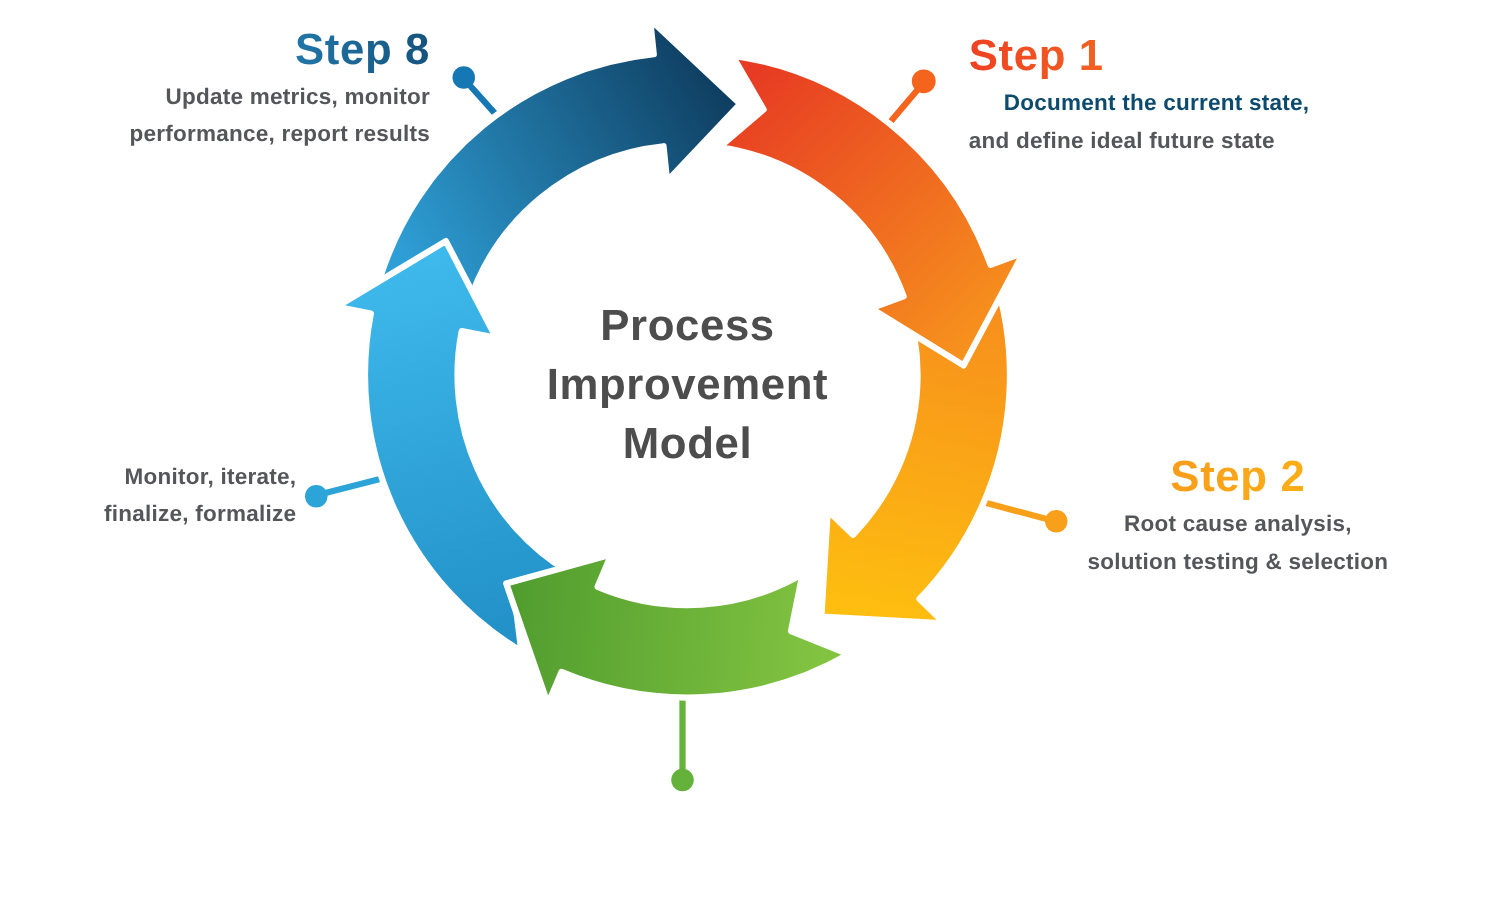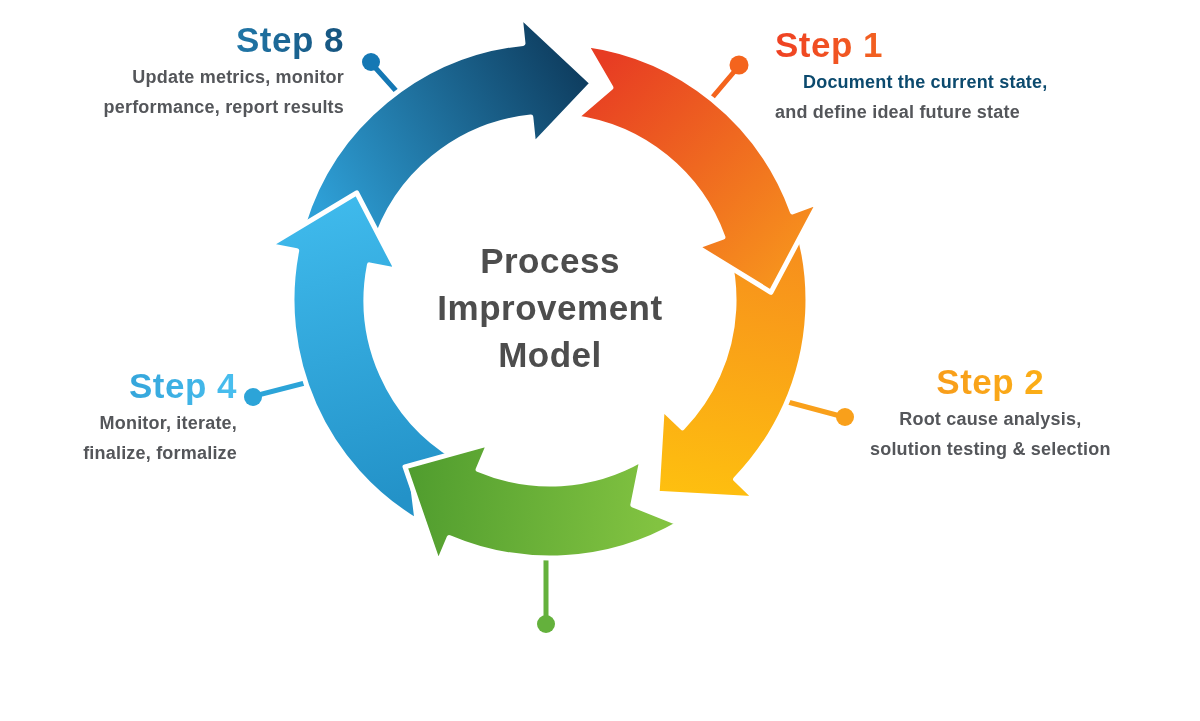--- a/index.html
+++ b/index.html
@@ -83,21 +83,20 @@
   </div>
 
   <div class="step s2">
     <div class="step-label" style="color: rgb(246, 146, 30); background-image: linear-gradient(90deg, rgb(246, 146, 30), rgb(253, 185, 19)); background-clip: text; -webkit-text-fill-color: transparent;">Step 2</div>
     <div class="step-desc" style="color: rgb(84, 86, 90);">Root cause analysis,</div>
     <div class="step-desc" style="color: rgb(84, 86, 90);">solution testing &amp; selection</div>
   </div>
 
 
   <div class="step s4">
-    <div class="step-label" style="color: rgb(43, 154, 210); background-image: linear-gradient(90deg, rgb(43, 154, 210), rgb(73, 191, 239)); background-clip: text; -webkit-text-fill-color: transparent;">Step 4</div>
     <div class="step-desc" style="color: rgb(84, 86, 90);">Monitor, iterate,</div>
     <div class="step-desc" style="color: rgb(84, 86, 90);">finalize, formalize</div>
   </div>
 
   <div class="step s5">
     <div class="step-label" style="color: rgb(47, 162, 218); background-image: linear-gradient(90deg, rgb(47, 162, 218), rgb(21, 83, 126)); background-clip: text; -webkit-text-fill-color: transparent;">Step 8</div>
     <div class="step-desc" style="color: rgb(84, 86, 90);">Update metrics, monitor</div>
     <div class="step-desc" style="color: rgb(84, 86, 90);">performance, report results</div>
   </div>
 

